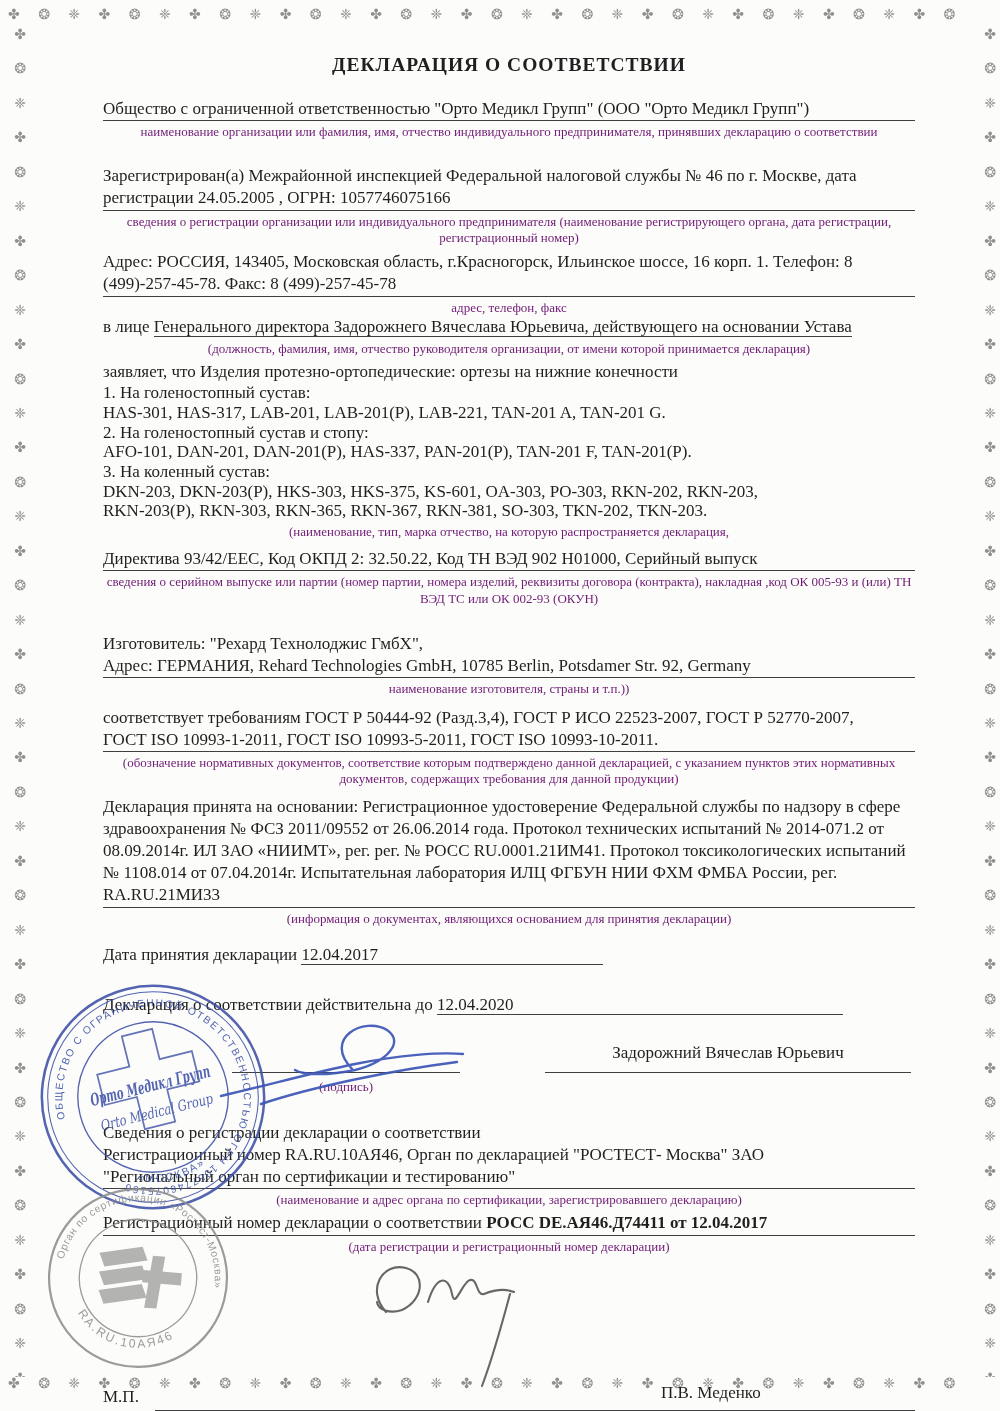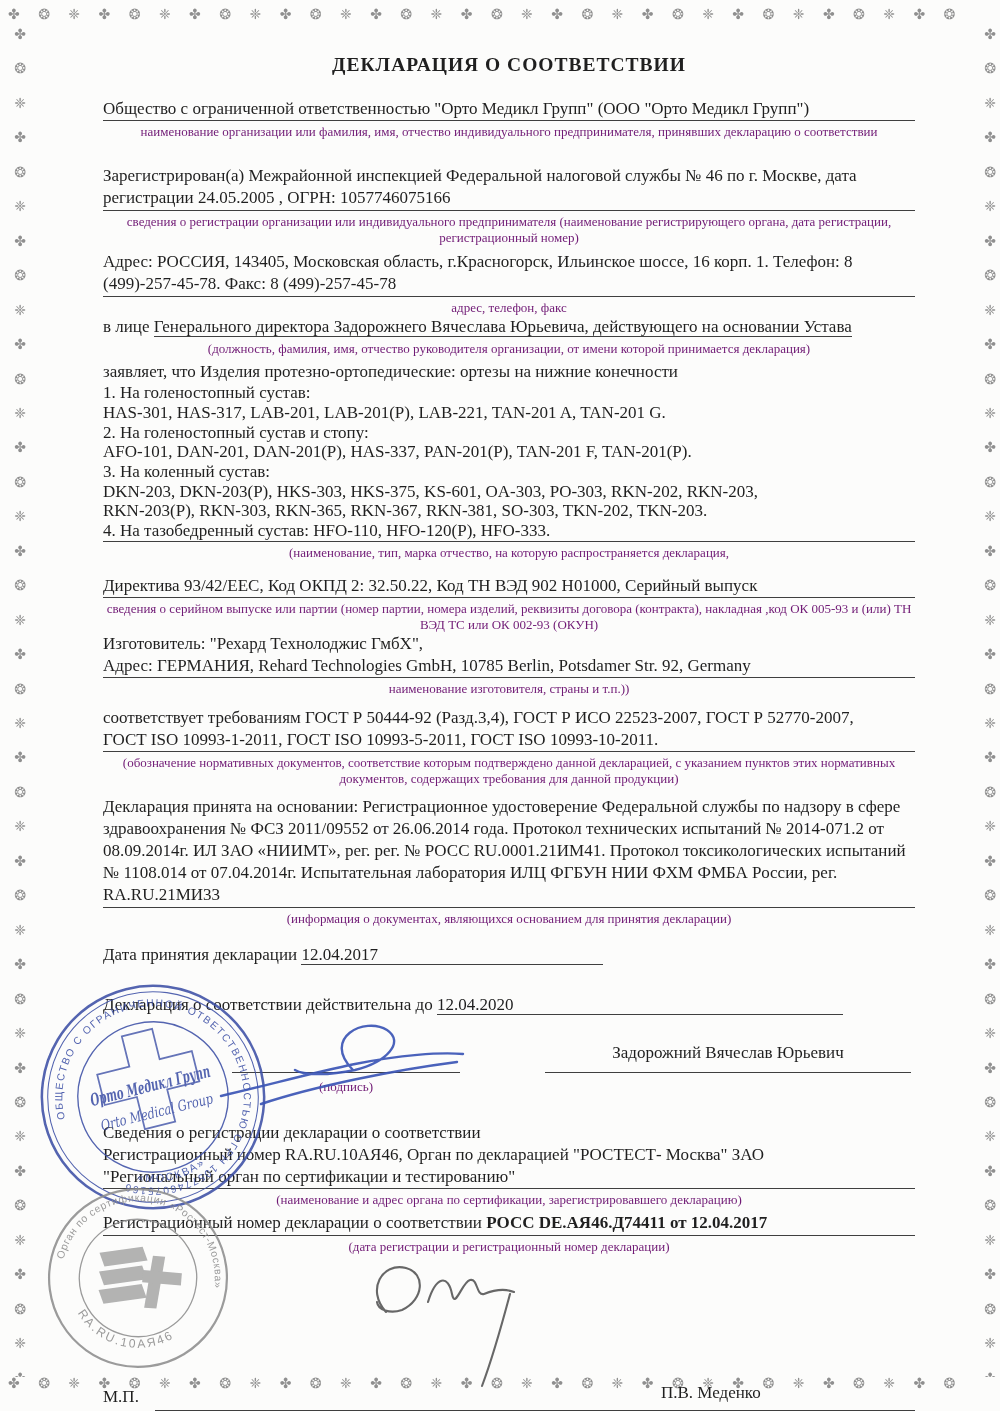--- a/index.html
+++ b/index.html
@@ -64,24 +64,23 @@
   <div class="blk" style="top:361px">
     <div>заявляет, что Изделия протезно-ортопедические: ортезы на нижние конечности</div>
     <div class="products">
       <div>1. На голеностопный сустав:</div>
       <div>HAS-301, HAS-317, LAB-201, LAB-201(P), LAB-221, TAN-201 A, TAN-201 G.</div>
       <div>2. На голеностопный сустав и стопу:</div>
       <div>AFO-101, DAN-201, DAN-201(P), HAS-337, PAN-201(P), TAN-201 F, TAN-201(P).</div>
       <div>3. На коленный сустав:</div>
       <div>DKN-203, DKN-203(P), HKS-303, HKS-375, KS-601, OA-303, PO-303, RKN-202, RKN-203,</div>
       <div>RKN-203(P), RKN-303, RKN-365, RKN-367, RKN-381, SO-303, TKN-202, TKN-203.</div>
-      <div class="u">4. На тазобедренный сустав: HFO-110, HFO-120(P), HFO-333.</div>
     </div>
     <div class="cap">(наименование, тип, марка отчество, на которую распространяется декларация,</div>
-    <div class="u" style="margin-top:14px">Директива 93/42/ЕЕС, Код ОКПД 2:  32.50.22, Код ТН ВЭД 902 Н01000, Серийный выпуск</div>
+    <div class="u" style="margin-top:8px">Директива 93/42/ЕЕС, Код ОКПД 2:  32.50.22, Код ТН ВЭД 902 Н01000, Серийный выпуск</div>
     <div class="cap">сведения о серийном выпуске или партии (номер партии, номера изделий, реквизиты договора (контракта), накладная ,код ОК 005-93 и (или) ТН ВЭД ТС или ОК 002-93 (ОКУН)</div>
   </div>
 
   <div class="blk" style="top:633px">
     <div>Изготовитель: "Рехард Технолоджис ГмбХ",</div>
     <div class="u">Адрес: ГЕРМАНИЯ, Rehard Technologies GmbH, 10785 Berlin, Potsdamer Str. 92, Germany</div>
     <div class="cap">наименование изготовителя, страны и т.п.))</div>
   </div>
 
   <div class="blk" style="top:707px">

